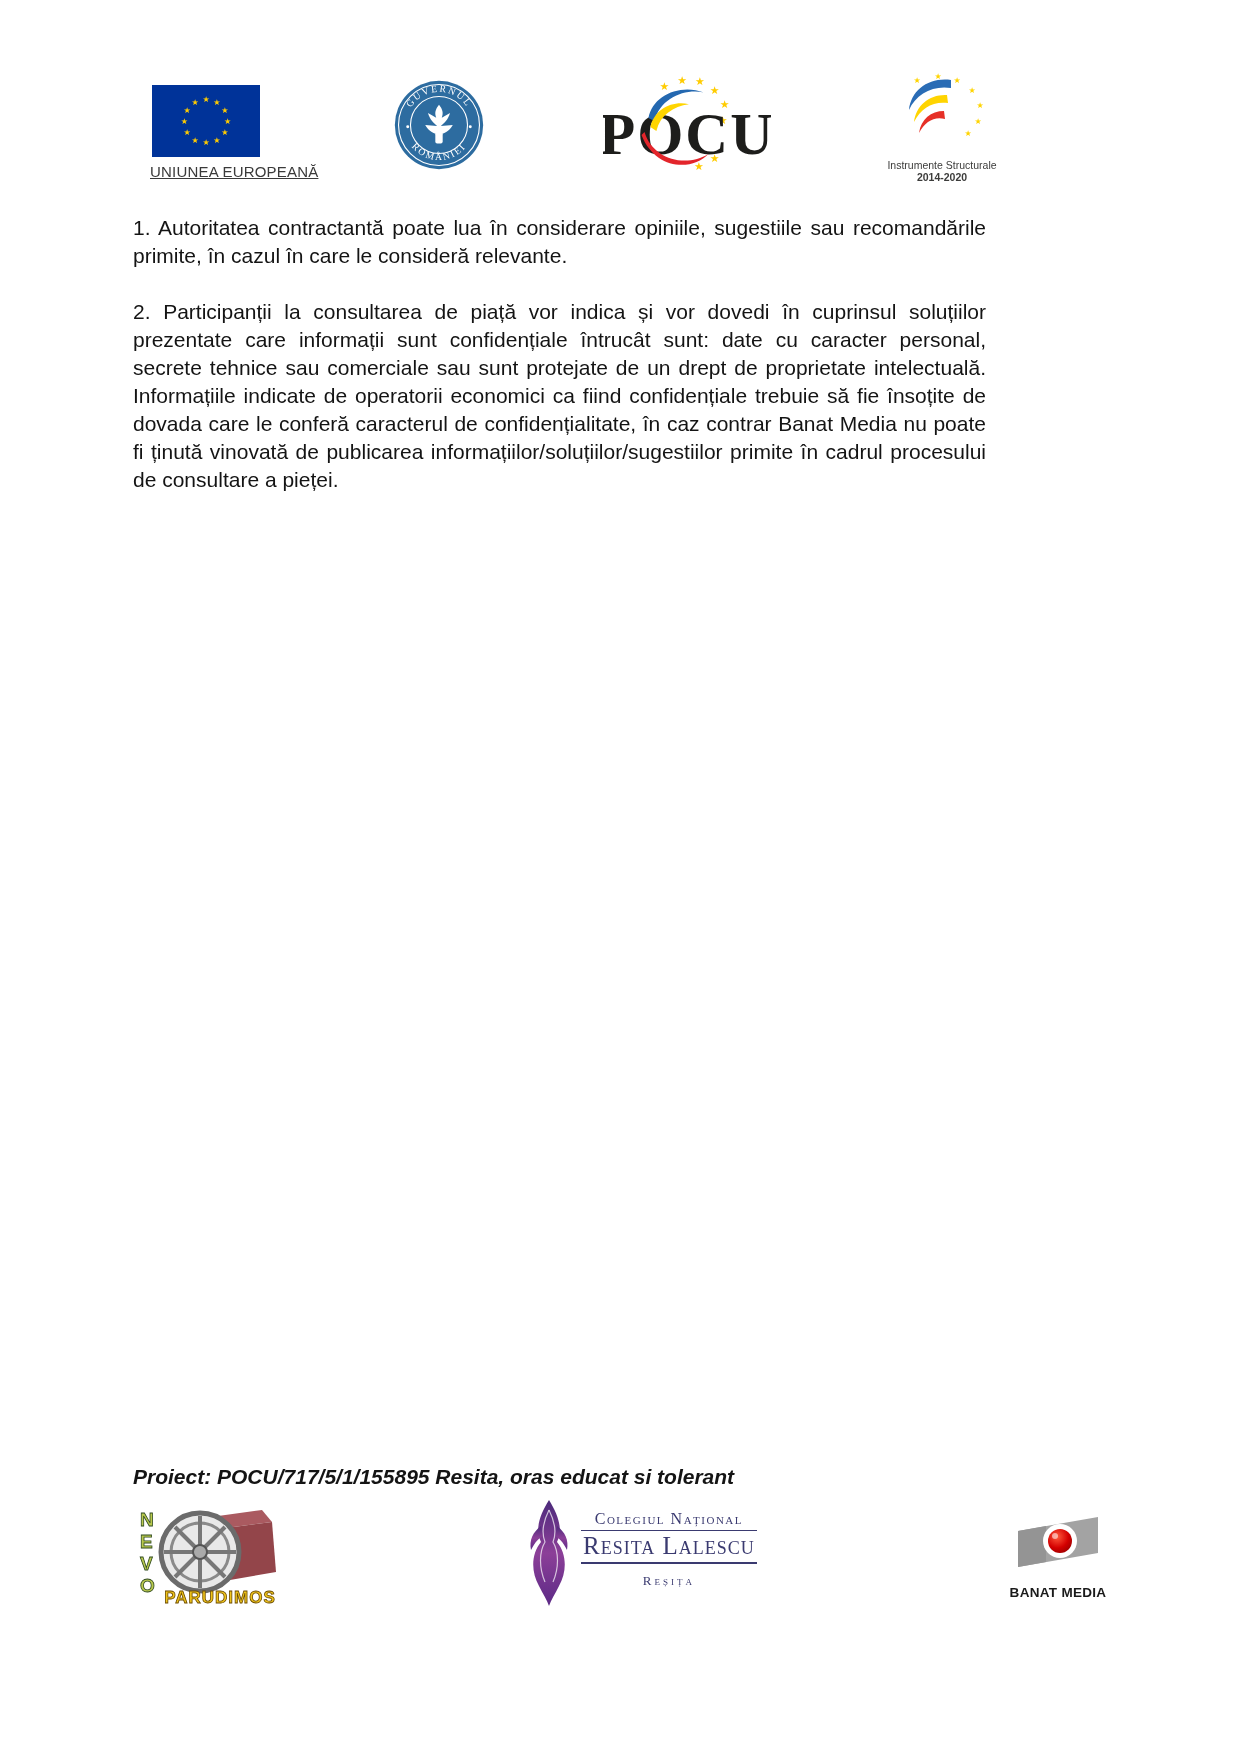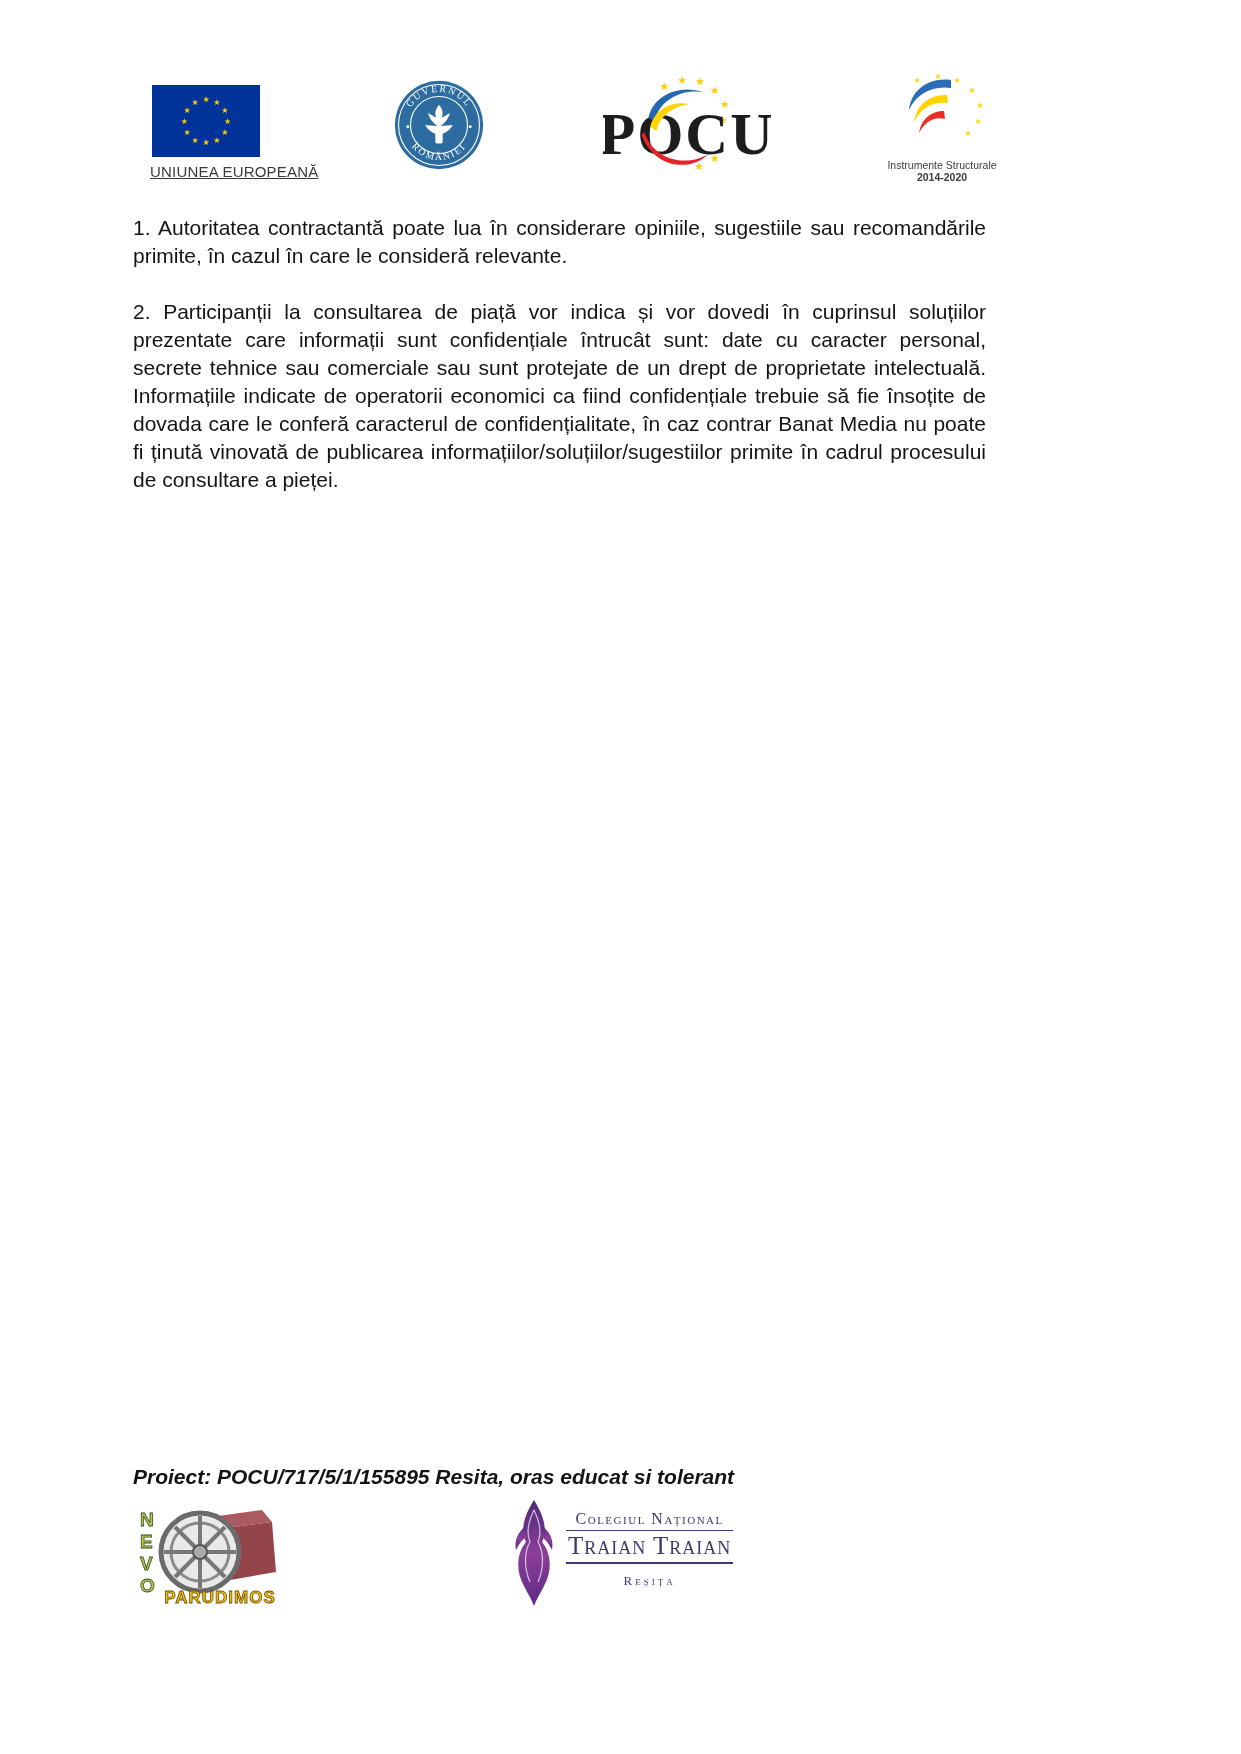--- a/index.html
+++ b/index.html
@@ -22,21 +22,21 @@
     position:absolute;left:133px;top:214px;width:853px;
     font-size:21px;line-height:28px;text-align:justify;color:#141414;
   }
   .content p{margin:0 0 28px 0;}
   
   .project-line{
     position:absolute;left:133px;top:1465px;
     font-size:21px;font-style:italic;font-weight:600;color:#141414;white-space:nowrap;
   }
   #nevo-logo{left:134px;top:1498px;}
-  #colegiul-logo{left:510px;top:1496px;display:flex;align-items:flex-start;gap:8px;}
+  #colegiul-logo{left:525px;top:1496px;display:flex;align-items:flex-start;gap:8px;}
   .colegiul-text{padding-top:14px;color:#3a3a70;font-family:"Liberation Serif",serif;text-align:center;}
   .colegiul-text .l1{font-variant:small-caps;font-size:16px;letter-spacing:1.5px;white-space:nowrap;}
   .colegiul-text .l2{
     font-variant:small-caps;font-size:25px;letter-spacing:1px;white-space:nowrap;
     border-top:1.5px solid #3a3a70;border-bottom:2px solid #3a3a70;
     padding:1px 2px 2px 2px;margin-top:2px;
   }
   .colegiul-text .l3{font-variant:small-caps;font-size:13px;letter-spacing:3px;margin-top:9px;}
   #banat-logo{left:998px;top:1505px;width:120px;text-align:center;}
   #banat-logo .label{font-size:13.5px;font-weight:bold;color:#1a1a1a;letter-spacing:.3px;margin-top:4px;}
@@ -178,19 +178,36 @@
         </linearGradient>
       </defs>
       <path d="M24,4 C14,20 10,34 16,46 C6,58 6,76 14,90 C18,98 22,104 24,110 C26,104 30,98 34,90 C42,76 42,58 32,46 C38,34 34,20 24,4 Z" fill="url(#pg)"></path>
       <path d="M16,30 C8,36 4,44 6,54 C10,46 14,42 18,40 Z" fill="url(#pg)"></path>
       <path d="M32,30 C40,36 44,44 42,54 C38,46 34,42 30,40 Z" fill="url(#pg)"></path>
       <path d="M24,14 C18,26 16,36 20,46 C14,56 14,72 20,86" stroke="#ffffff" stroke-width="1.2" fill="none" opacity="0.7"></path>
       <path d="M24,14 C30,26 32,36 28,46 C34,56 34,72 28,86" stroke="#ffffff" stroke-width="1.2" fill="none" opacity="0.7"></path>
     </svg>
     <div class="colegiul-text">
       <div class="l1">Colegiul Național</div>
-      <div class="l2">Traian Traian</div>
+      <div class="l2">Resita Lalescu</div>
       <div class="l3">Reșița</div>
     </div>
   </div>
 
+  <div class="logo" id="banat-logo">
+    <svg width="120" height="72" viewBox="0 0 120 72">
+      <defs>
+        <radialGradient id="ball" cx="0.38" cy="0.32" r="0.85">
+          <stop offset="0" stop-color="#ff5a3c"></stop>
+            <stop offset="0.55" stop-color="#d40000"></stop>
+            <stop offset="1" stop-color="#8c0000"></stop>
+        </radialGradient>
+      </defs>
+      <polygon points="20,26 100,12 100,48 20,62" fill="#a3a3a3"></polygon>
+      <polygon points="20,26 48,21 48,57 20,62" fill="#949494"></polygon>
+      <circle cx="62" cy="36" r="17" fill="#ffffff"></circle>
+      <circle cx="62" cy="36" r="12" fill="url(#ball)"></circle>
+      <circle cx="57" cy="31" r="3" fill="#ffffff" opacity="0.55"></circle>
+    </svg>
+    <div class="label">BANAT MEDIA</div>
+  </div>
 
 </div>
 
 </body></html>

